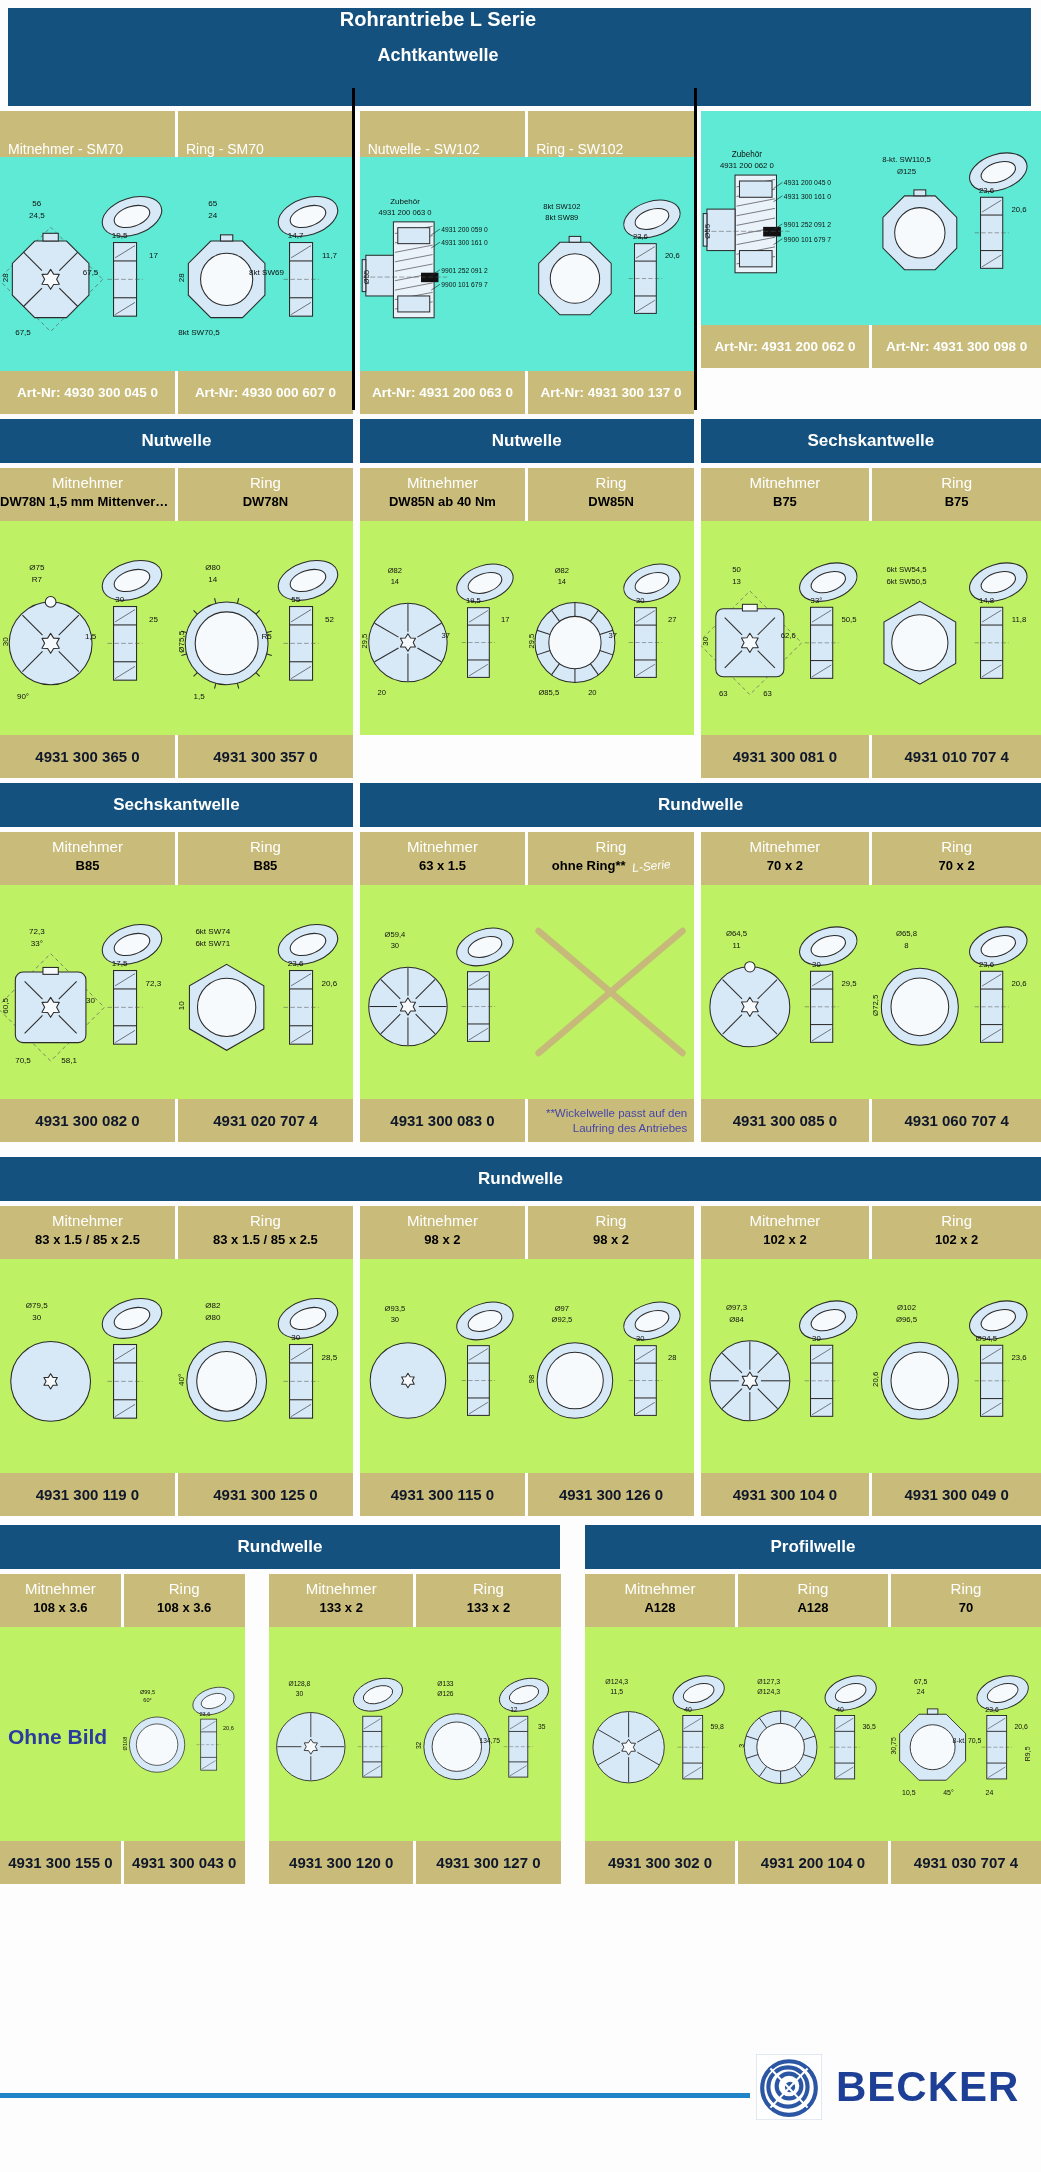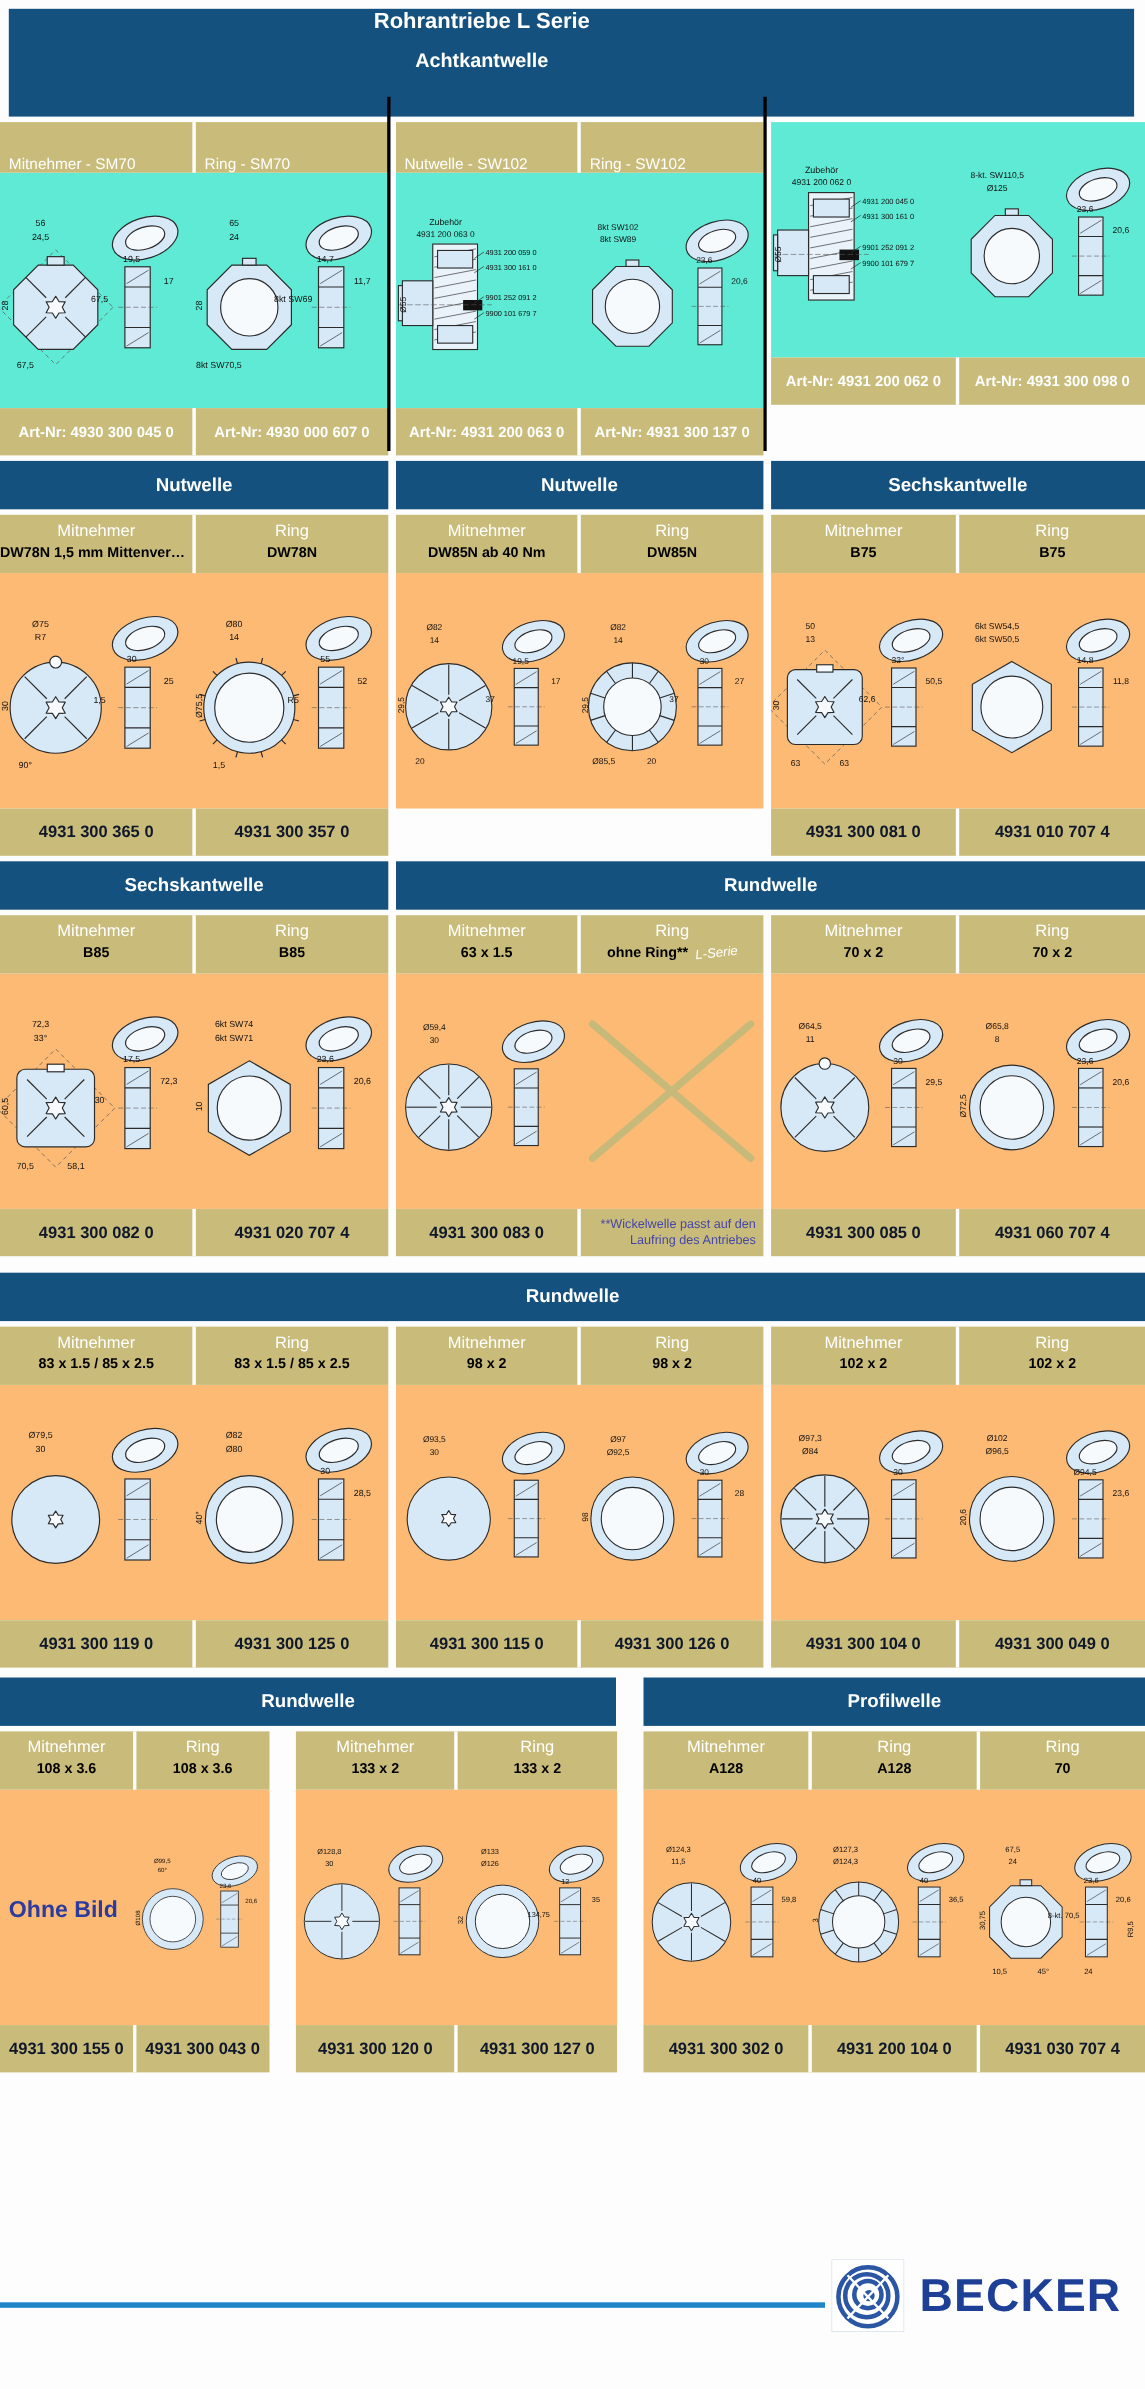--- a/index.html
+++ b/index.html
@@ -31,21 +31,21 @@
   .band.b1 .subhead-row{margin-top:0;height:46px;}
   .cell{flex:1 1 0;position:relative;min-width:0;}
   .sub-cell{background:#C9BC7B;border-left:3px solid #fff;display:flex;flex-direction:column;align-items:center;}
   .sub-cell:first-child{border-left:none;}
   .role-label{margin-top:6px;color:#fff;font-size:15px;}
   .model-line{margin-top:3px;display:flex;align-items:baseline;gap:6px;max-width:100%;justify-content:center;}
   .model-label{color:#000;font-size:13px;font-weight:bold;white-space:nowrap;overflow:hidden;text-overflow:ellipsis;}
   .model-extra{color:#fff;font-size:12px;font-style:italic;transform:rotate(-6deg);display:inline-block;}
   .b1head{justify-content:flex-end;}
   .b1head-label{color:#fff;font-size:14px;align-self:flex-start;padding:14px 0 0 8px;white-space:nowrap;}
-  .draw-row{height:214px;background:#fdba74;}
+  .draw-row{height:214px;background:#bef264;}
   .band.b1 .draw-row{background:#5eead4;}
   .draw-cell{display:flex;align-items:center;justify-content:center;}
   .draw-cell svg{width:100%;height:100%;}
   .ohne-bild{position:absolute;left:8px;top:46%;color:#2B3B9E;font-size:21px;font-weight:bold;}
   .art-row{height:43px;}
   .art-cell{background:#C9BC7B;border-left:3px solid #fff;display:flex;align-items:center;justify-content:center;}
   .art-cell:first-child{border-left:none;}
   .art-label{color:#0f172a;font-size:15px;font-weight:bold;white-space:nowrap;}
   .band.b1 .art-label{color:#fff;font-size:13.5px;}
   .note-text{color:#4646A8;font-size:11.5px;line-height:1.25;text-align:right;width:92%;}

